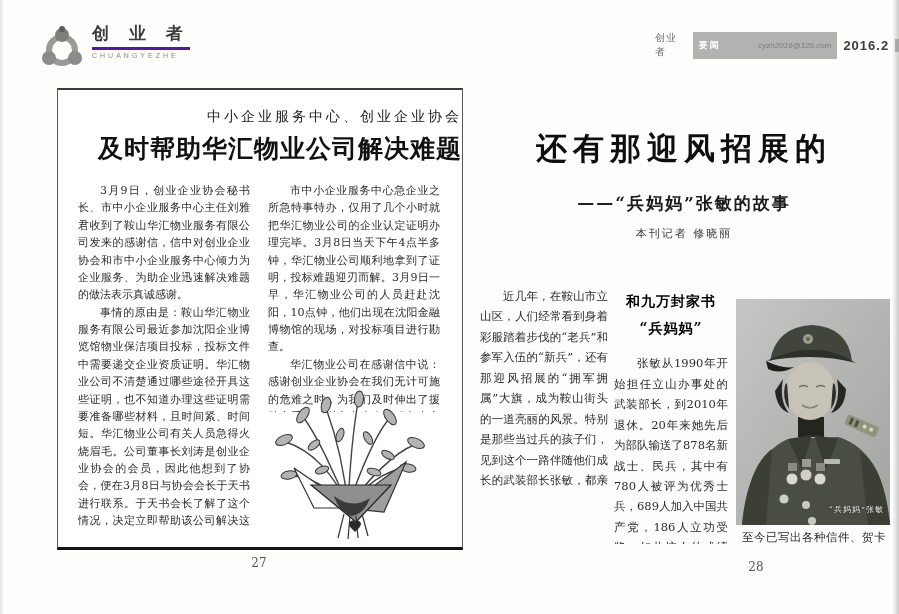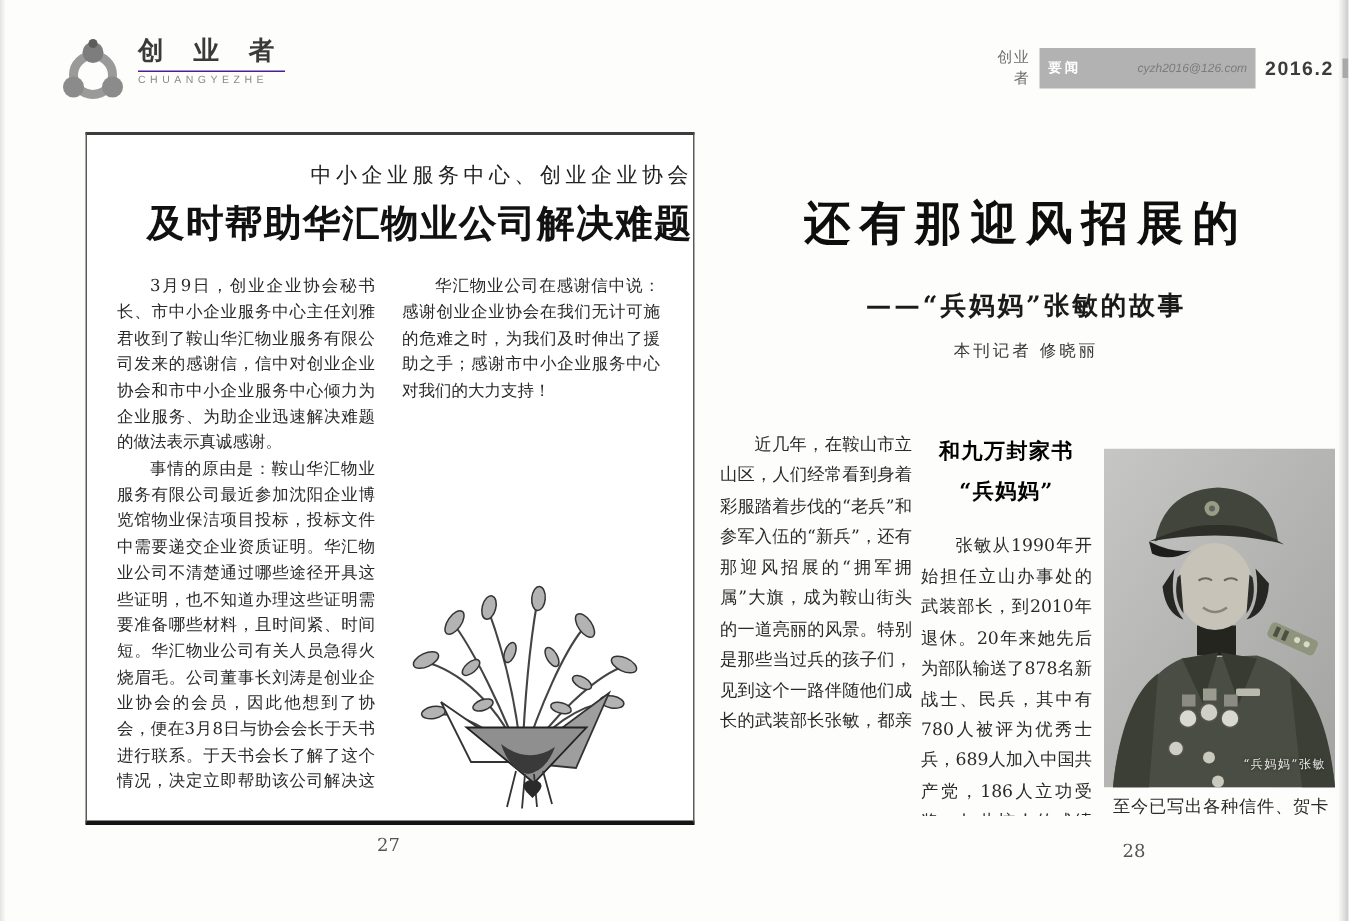--- a/index.html
+++ b/index.html
@@ -10,26 +10,26 @@
   }
   
   .edge-right{position:absolute;right:0;top:0;width:7px;height:100%;
     background:linear-gradient(to right,rgba(255,255,255,0),rgba(110,110,110,.35));}
   .edge-left{position:absolute;left:0;top:0;width:4px;height:100%;
     background:linear-gradient(to left,rgba(255,255,255,0),rgba(150,150,150,.25));}
 
   
   .logo{position:absolute;left:38px;top:22px;display:flex;align-items:flex-start;gap:6px;}
   .logo-text .t1{font-size:17px;font-weight:bold;letter-spacing:7px;color:#3a3a3a;
-    border-bottom:1px solid #4c1d95;padding-bottom:2px;}
+    border-bottom:3px solid #4c1d95;padding-bottom:2px;}
   .logo-text .t2{font-size:7px;letter-spacing:3px;color:#8a8a8a;margin-top:2px;
     font-family:"Liberation Sans",sans-serif;}
   .masthead{position:absolute;left:655px;top:31px;display:flex;align-items:center;gap:6px;
     font-family:"Liberation Sans",sans-serif;}
-  .masthead .brand{font-size:10px;color:#6f6f6f;letter-spacing:1px;text-align:right;}
+  .masthead .brand{font-size:10px;color:#6f6f6f;letter-spacing:1px;}
   .masthead .bar{width:150px;height:27px;background:#b2b2b2;display:flex;align-items:center;}
   .masthead .bar .section{color:#fff;font-size:9px;font-weight:bold;padding:0 6px;letter-spacing:2px;}
   .masthead .bar .email{margin-left:auto;font-size:8px;color:#7c7c7c;padding-right:6px;font-style:italic;}
   .masthead .issue{font-size:13px;font-weight:bold;color:#3c3c3c;letter-spacing:1px;}
   .masthead .tick{width:4px;height:13px;background:#a9a9a9;}
 
   
   .article-box{position:absolute;left:57px;top:88px;width:404px;height:457px;
     background:#fff;border:1px solid #5a5a5a;border-top:2px solid #3c3c3c;
     border-bottom:3px solid #151515;}
@@ -106,20 +106,21 @@
 
   <div class="article-box">
     <div class="kicker">中小企业服务中心、创业企业协会</div>
     <div class="box-title">及时帮助华汇物业公司解决难题</div>
 
     <div class="lcol lcol1">
       <p>3月9日，创业企业协会秘书长、市中小企业服务中心主任刘雅君收到了鞍山华汇物业服务有限公司发来的感谢信，信中对创业企业协会和市中小企业服务中心倾力为企业服务、为助企业迅速解决难题的做法表示真诚感谢。</p>
       <p>事情的原由是：鞍山华汇物业服务有限公司最近参加沈阳企业博览馆物业保洁项目投标，投标文件中需要递交企业资质证明。华汇物业公司不清楚通过哪些途径开具这些证明，也不知道办理这些证明需要准备哪些材料，且时间紧、时间短。华汇物业公司有关人员急得火烧眉毛。公司董事长刘涛是创业企业协会的会员，因此他想到了协会，便在3月8日与协会会长于天书进行联系。于天书会长了解了这个情况，决定立即帮助该公司解决这个难题，决不能影响投标工作。他随即与市中小企业服务中心刘雅君主任沟通，商定让华汇物业公司将相关材料……</p>
     </div>
     <div class="lcol lcol2">
+      <p>市中小企业服务中心急企业之所急特事特办，仅用了几个小时就把华汇物业公司的企业认定证明办理完毕。3月8日当天下午4点半多钟，华汇物业公司顺利地拿到了证明，投标难题迎刃而解。3月9日一早，华汇物业公司的人员赶赴沈阳，10点钟，他们出现在沈阳金融博物馆的现场，对投标项目进行勘查。</p>
       <p>华汇物业公司在感谢信中说：感谢创业企业协会在我们无计可施的危难之时，为我们及时伸出了援助之手；感谢市中小企业服务中心对我们的大力支持！</p>
     </div>
 
     <div class="flower">
       <svg width="186" height="150" viewBox="0 0 186 150">
         <g stroke="#444" stroke-width="1.4" fill="none">
           <path d="M92,118 C80,85 55,60 30,52"></path>
           <path d="M92,118 C78,80 60,45 48,28"></path>
           <path d="M92,118 C88,75 78,40 70,18"></path>
           <path d="M92,118 C94,70 98,35 102,12"></path>

